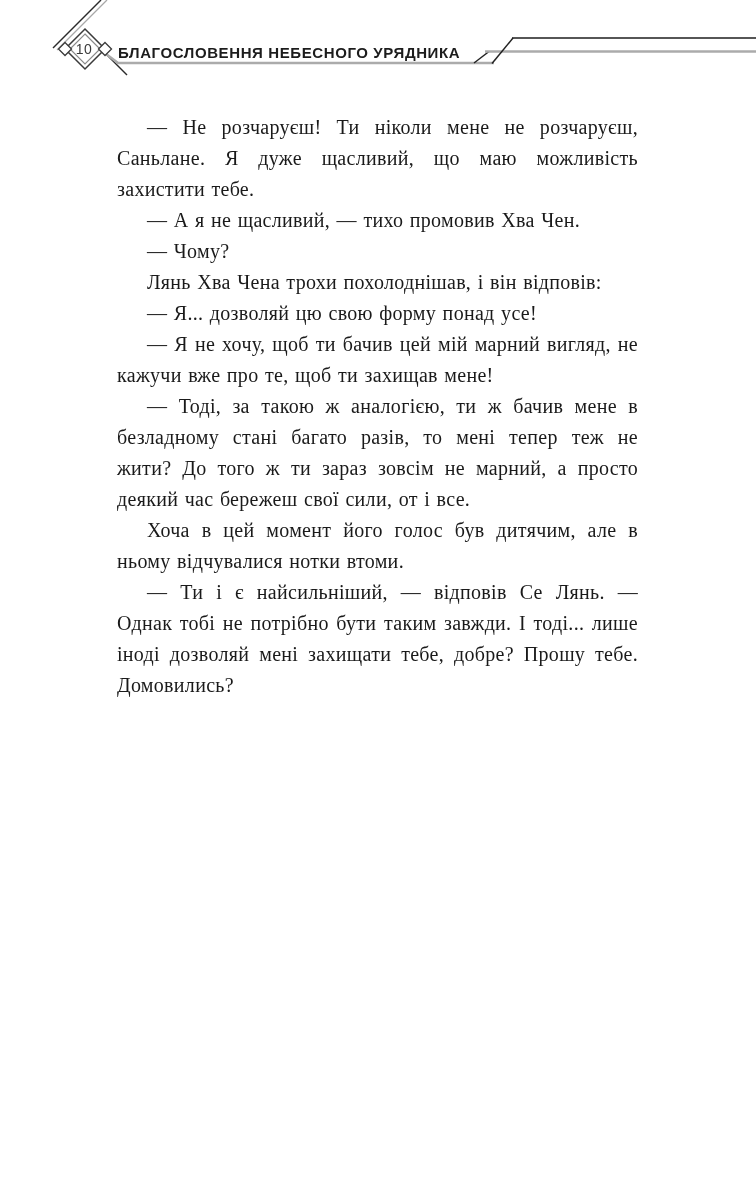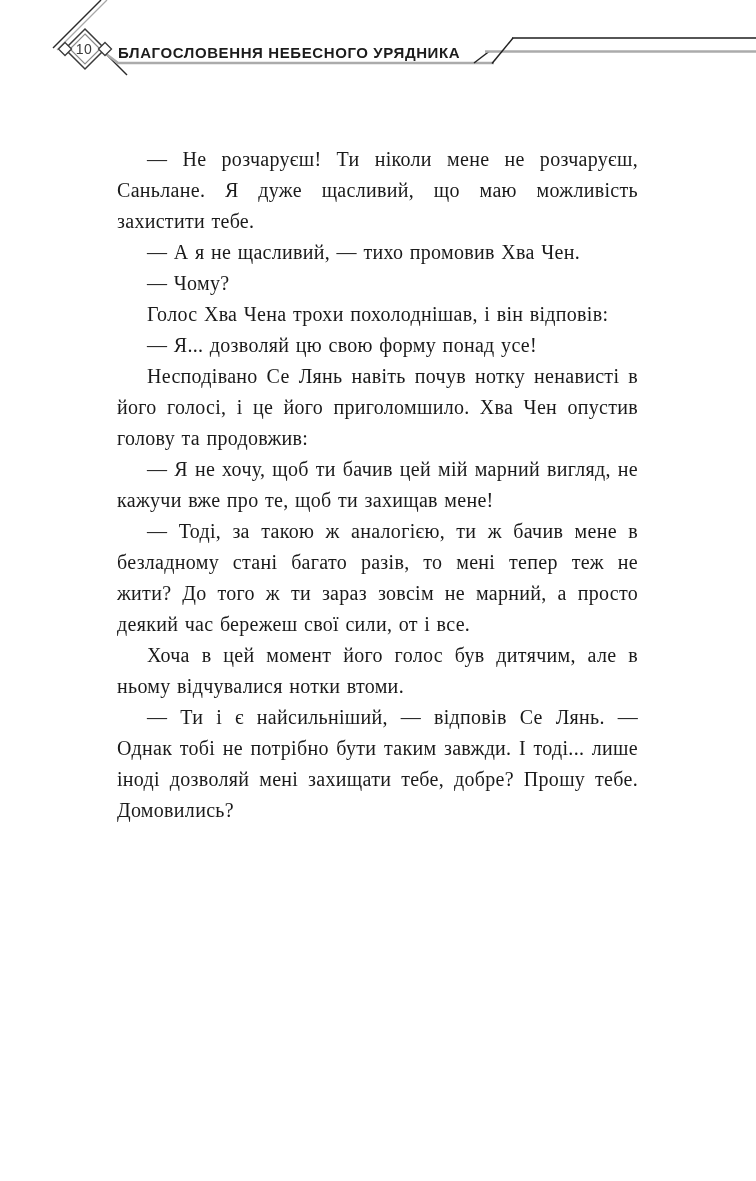--- a/index.html
+++ b/index.html
@@ -36,21 +36,20 @@
   .text-block {
     position: absolute;
     left: 117px; top: 112px;
     width: 521px;
     font-size: 20px;
     line-height: 31px;
     color: #1a1a1a;
     text-align: justify;
     letter-spacing: 0.3px;
     word-spacing: 1.2px;
-    margin-top: 32px;
   }
   .text-block p {
     margin: 0;
     padding: 0;
     text-indent: 30px;
   }
 </style>
 </head>
 <body>
 
@@ -74,22 +73,21 @@
     <polygon points="105,42.5 111.5,49 105,55.5 98.5,49" fill="#ffffff" stroke="#3a3a3a" stroke-width="1.3"></polygon>
     <text class="page-number-text" x="84" y="54" text-anchor="middle">10</text>
   </svg>
 
   <div class="running-title">БЛАГОСЛОВЕННЯ НЕБЕСНОГО УРЯДНИКА</div>
 
   <main class="text-block">
       <p>— Не розчаруєш! Ти ніколи мене не розчаруєш, Саньлане. Я дуже щасливий, що маю можливість захистити тебе.</p>
       <p>— А я не щасливий, — тихо промовив Хва Чен.</p>
       <p>— Чому?</p>
-      <p>Голос Хва Чена трохи похолоднішав, і він відповів:</p>
+      <p>Лянь Хва Чена трохи похолоднішав, і він відповів:</p>
       <p>— Я... дозволяй цю свою форму понад усе!</p>
-      <p>Несподівано Се Лянь навіть почув нотку ненависті в його голосі, і це його приголомшило. Хва Чен опустив голову та продовжив:</p>
       <p>— Я не хочу, щоб ти бачив цей мій марний вигляд, не кажучи вже про те, щоб ти захищав мене!</p>
       <p>— Тоді, за такою ж аналогією, ти ж бачив мене в безладному стані багато разів, то мені тепер теж не жити? До того ж ти зараз зовсім не марний, а просто деякий час бережеш свої сили, от і все.</p>
       <p>Хоча в цей момент його голос був дитячим, але в ньому відчувалися нотки втоми.</p>
       <p>— Ти і є найсильніший, — відповів Се Лянь. — Однак тобі не потрібно бути таким завжди. І тоді... лише іноді дозволяй мені захищати тебе, добре? Прошу тебе. Домовились?</p>
     </main>
 
 </div>
 
 </body></html>

